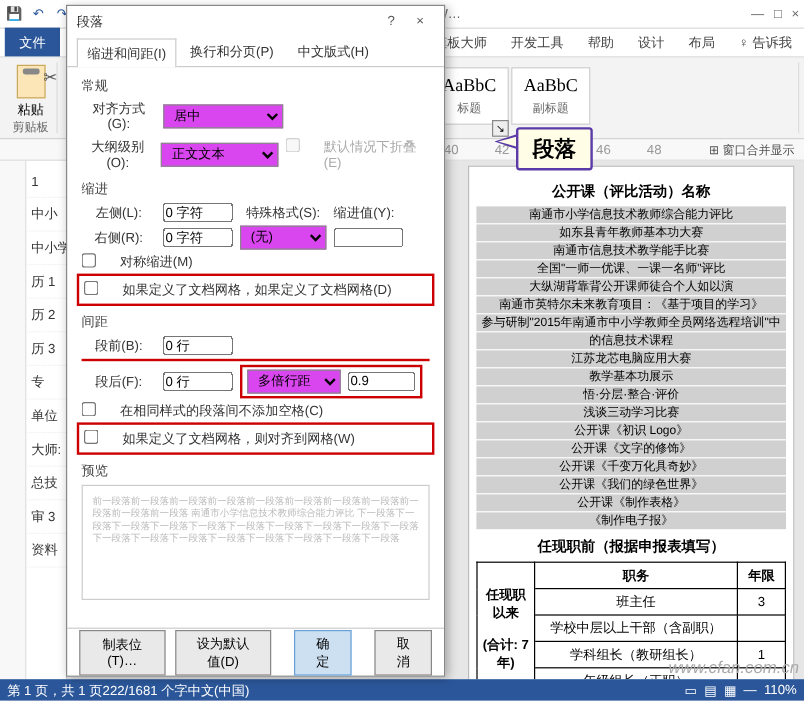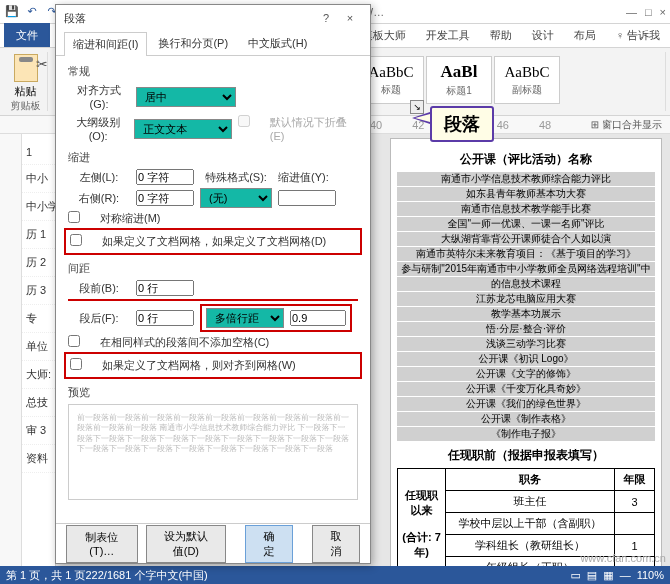--- a/index.html
+++ b/index.html
@@ -41,40 +41,40 @@
 .dlg-title .t{flex:1}
 .dlg-title span.btn{width:24px;text-align:center;color:#555;cursor:pointer}
 .dlg-tabs{display:flex;border-bottom:1px solid #ccc;padding:0 8px;gap:2px}
 .dlg-tab{padding:4px 8px;border:1px solid transparent;border-bottom:none;cursor:pointer;color:#333}
 .dlg-tab.active{border-color:#ccc;background:#fff;position:relative;top:1px}
 .dlg-body{flex:1;padding:8px 12px;overflow:auto;color:#333}
 .sect{margin-bottom:6px}
 .sect-label{color:#444;margin-bottom:4px}
 .row{display:flex;align-items:center;gap:6px;margin:3px 0}
 .row label{width:62px;text-align:center}
-select,input[type=text]{border:1px solid #888;height:20px;padding:0 4px;background:#14b8a6;font-size:11px}
+select,input[type=text]{border:1px solid #888;height:20px;padding:0 4px;background:#d946ef;font-size:11px}
 .spin{width:58px}
 .wide{width:100px}
 .chk{display:flex;gap:20px;margin:2px 0}
 .chk input{width:12px;height:12px}
 .red-box{border:2px solid #c00;padding:2px 4px;margin:2px -4px}
 .preview{height:96px;border:1px solid #ccc;background:#fff;margin-top:4px;padding:8px;font-size:8px;color:#bbb;line-height:1.3;overflow:hidden}
 .dlg-foot{height:40px;border-top:1px solid #ccc;display:flex;align-items:center;justify-content:flex-end;gap:19px;padding:0 10px}
 .dlg-foot .left{margin-right:auto;display:flex;gap:8px}
 .btn2{border:1px solid #888;background:#e9e9e9;padding:3px 14px;cursor:pointer}
 .btn2.primary{background:#cde0f2;border-color:#6aa0d8}
 
 .callout{position:absolute;left:430px;top:106px;z-index:60}
 .callout-box{background:#fffde6;border:2px solid #5b3ba8;border-radius:3px;padding:4px 12px;font-size:18px;font-weight:bold;color:#000}
 .arrow{position:absolute;left:-18px;top:6px;width:0;height:0;border-right:18px solid #5b3ba8;border-top:6px solid transparent;border-bottom:6px solid transparent}
 .arrow::after{content:"";position:absolute;left:3px;top:-4px;border-right:15px solid #fffde6;border-top:4px solid transparent;border-bottom:4px solid transparent}
 .dlg-launcher{position:absolute;left:410px;top:100px;width:14px;height:14px;border:1px solid #888;background:#eee;font-size:9px;text-align:center;line-height:12px;z-index:55}
 .statusbar{position:absolute;left:0;right:0;bottom:0;height:18px;background:#2b579a;color:#fff;display:flex;align-items:center;padding:0 6px;font-size:10px;}
 .statusbar .r{margin-left:auto;display:flex;gap:6px;align-items:center}
-.watermark{position:absolute;right:4px;bottom:20px;color:#aaa;font-size:11px;z-index:70}
+.watermark{position:absolute;right:4px;bottom:20px;color:#aaa;font-size:14px;font-style:italic;z-index:70}
 .win-merge{position:absolute;right:8px;top:118px;font-size:10px;color:#555;z-index:40}
 </style>
 </head>
 <body>
 
 <div class="titlebar">
   <div class="qat">
     <span>💾</span>
     <span>↶</span>
     <span>↷</span>
@@ -107,24 +107,20 @@
     </div>
     <span class="scissors">✂</span>
     <div class="grp-label">剪贴板</div>
   </div>
   <div class="rgroup" style="flex:1">
     <div class="styles-group">
       <div style="width:300px"></div>
       <div class="style-box">
           <span class="style-prev">AaBbC</span>
           <span class="style-name">标题</span>
-        </div>
-      <div class="style-box">
-          <span class="style-prev b">AaBl</span>
-          <span class="style-name">标题1</span>
         </div>
       <div class="style-box">
           <span class="style-prev">AaBbC</span>
           <span class="style-name">副标题</span>
         </div>
     </div>
   </div>
 </div>
 
 <div class="win-merge">⊞ 窗口合并显示</div>

